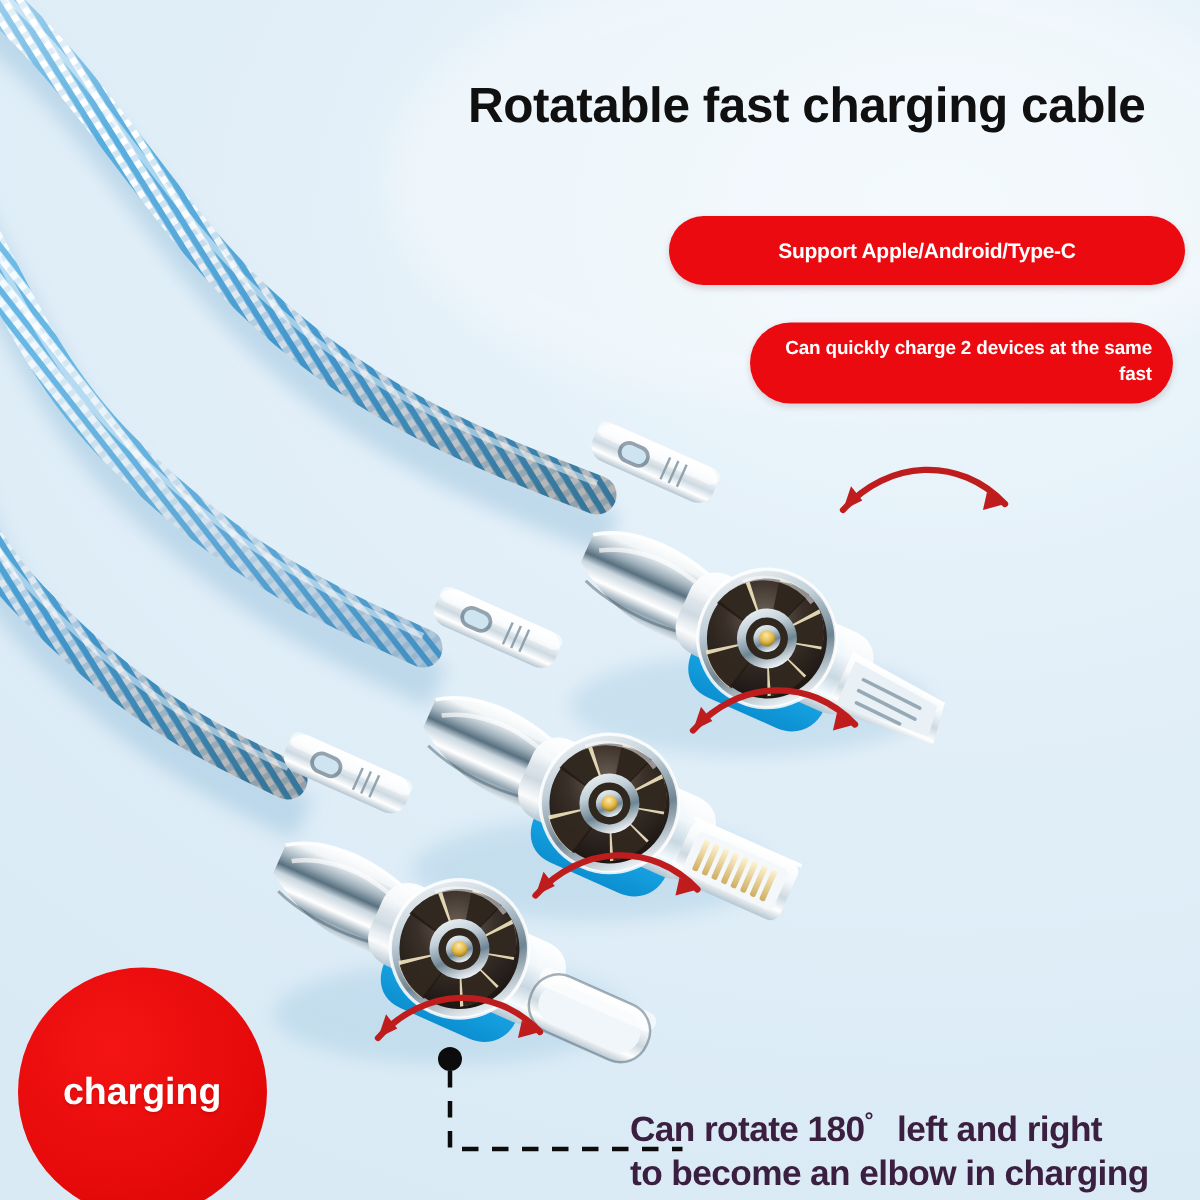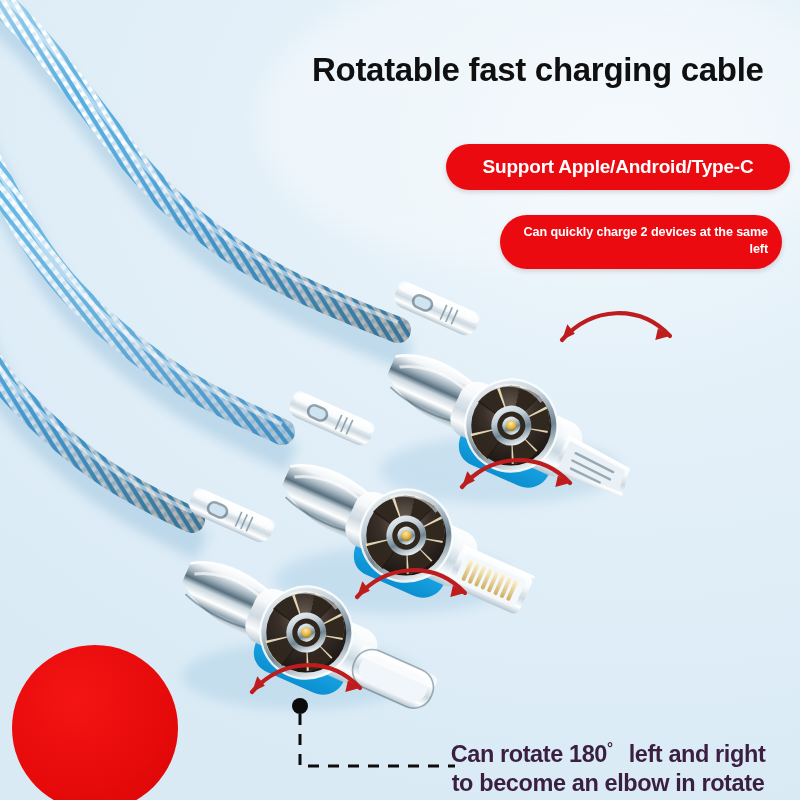--- a/index.html
+++ b/index.html
@@ -28,21 +28,21 @@
   .badge{
     background:#ec0a11;
     border-radius:28px;
     color:#ffffff; font-weight:bold;
     box-shadow:0 2px 5px rgba(90,20,20,.18);
     display:flex; align-items:center;
   }
   #badge1{
     left:446px; top:144px; width:344px; height:46px;
     justify-content:center;
-    font-size:19px; letter-spacing:-0.2px;
+    font-size:14px; letter-spacing:-0.2px;
   }
   #badge2{
     left:500px; top:215px; width:282px; height:54px;
     border-radius:27px;
     padding:0 14px; box-sizing:border-box;
     font-size:12.6px; line-height:17px;
     text-align:right; letter-spacing:-0.1px;
     display:block; padding-top:9px;
   }
 
@@ -52,21 +52,21 @@
     border-radius:50%;
     color:#fff; font-weight:bold; font-size:25px; line-height:29px;
     display:flex; flex-direction:column; justify-content:center;
     padding-left:30px; box-sizing:border-box;
     text-shadow:0 1px 2px rgba(120,0,0,.25);
   }
 
   #caption{
     left:420px; top:733px; width:376px;
     color:#3b1f40; font-weight:bold; font-size:23.5px; line-height:29px;
-    letter-spacing:-0.4px; white-space:nowrap;text-align:center;
+    letter-spacing:-0.4px; white-space:nowrap;
   }
   #caption .deg{font-size:15px; vertical-align:super;}
   #caption .gap{display:inline-block;width:16px;}
 </style>
 </head>
 <body>
 
 <div id="stage">
 
   <svg id="art" viewBox="0 0 800 800">
@@ -312,26 +312,27 @@
       <path d="M300,714 L300,766 L455,766" fill="none" stroke="#0c0c0c" stroke-width="3" stroke-dasharray="11 9" stroke-linecap="butt"></path>
     </g>
   </svg>
 
   <div class="ov" id="title">Rotatable fast charging cable</div>
 
   <div class="ov badge" id="badge1">Support Apple/Android/Type-C</div>
 
   <div class="ov badge" id="badge2">
     <span>Can quickly charge 2 devices at the same</span>
-    <span>left</span>
+    <span>fast</span>
   </div>
 
   <div class="ov" id="circle">
+    <span>charging</span>
   </div>
 
   <div class="ov" id="caption">
     <div>
       <span>Can rotate 180</span><span class="deg">°</span><span class="gap"></span><span>left and right</span>
     </div>
-    <div>to become an elbow in rotate</div>
+    <div>to become an elbow in charging</div>
   </div>
 
 </div>
 
 </body></html>

